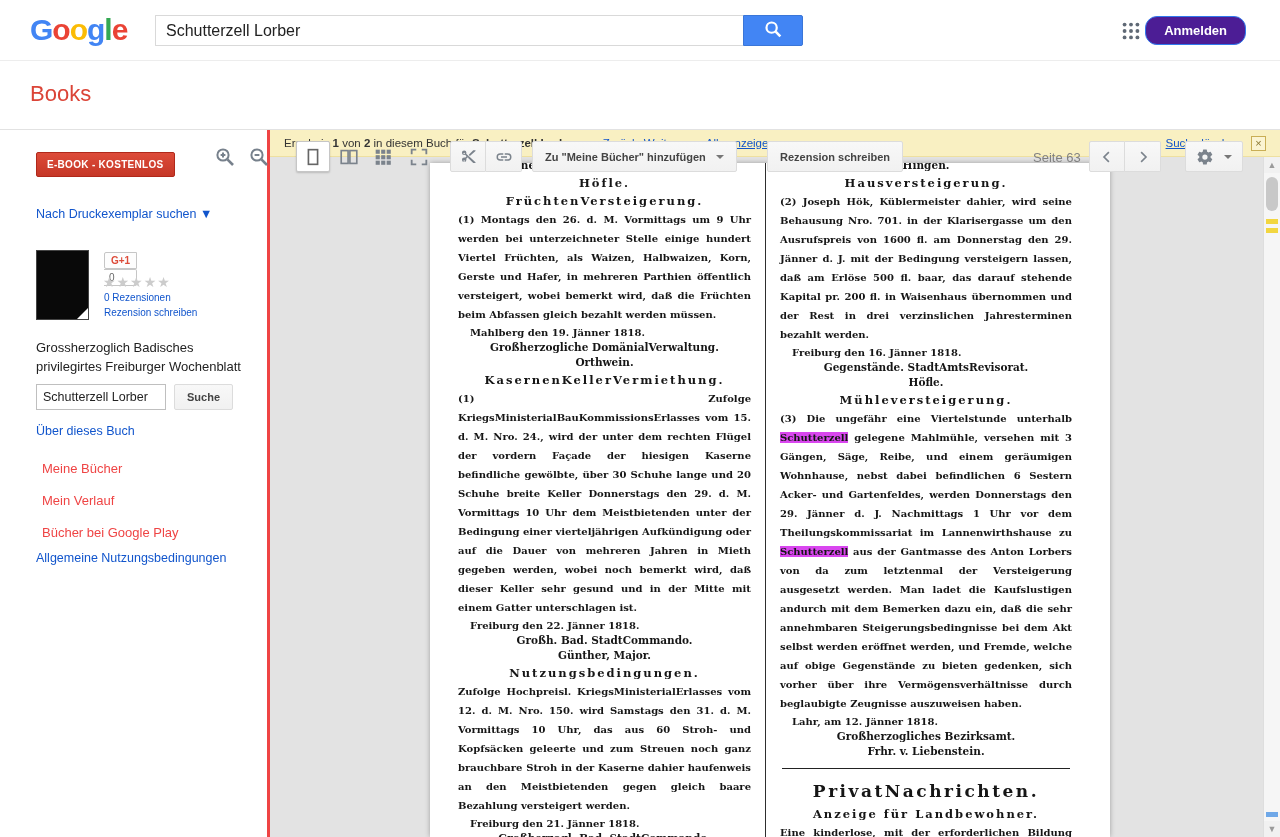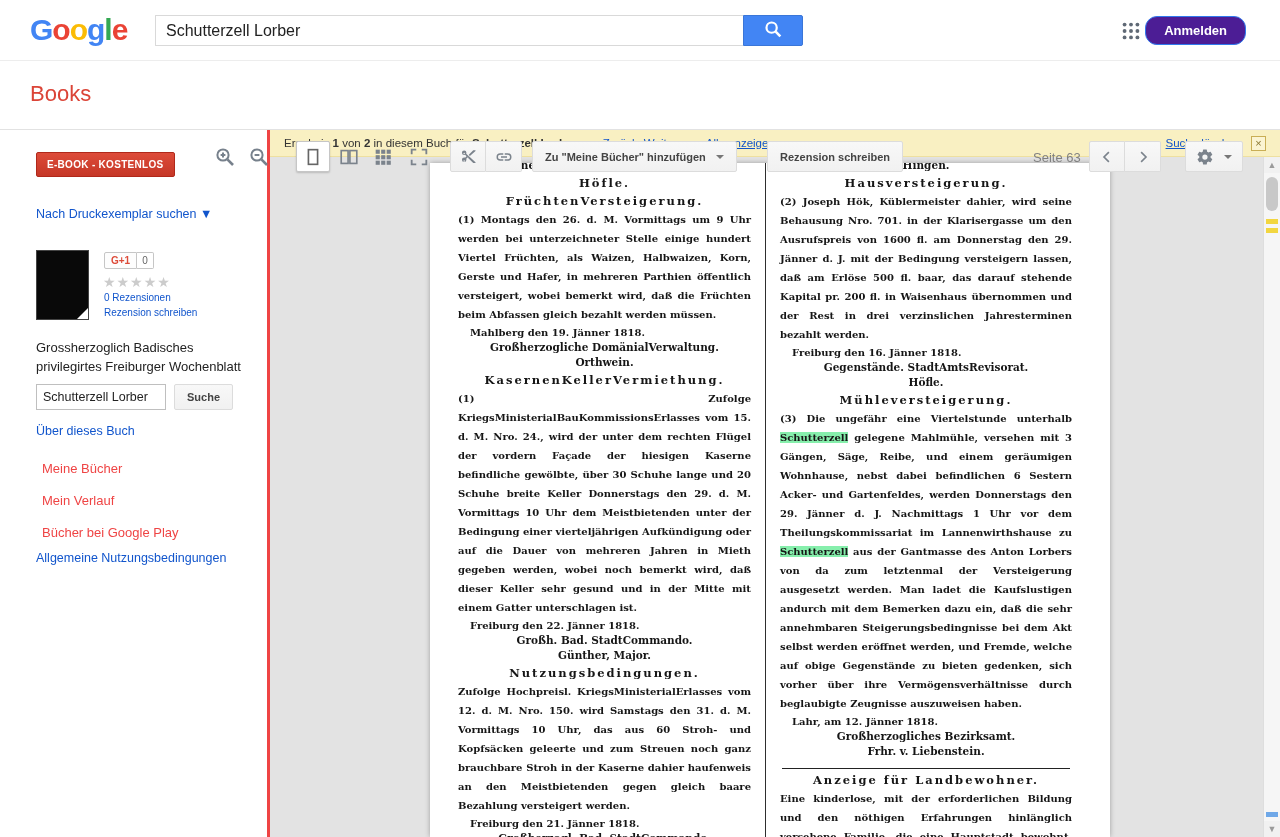--- a/index.html
+++ b/index.html
@@ -50,21 +50,21 @@
   .sidebar { position:absolute; top:126px; left:0; width:270px; bottom:0; background:#fff;
              border-right:3px solid #ef4444; z-index:10; }
   .ebookbtn { position:absolute; left:36px; top:26px; background:linear-gradient(#dd4b39,#c53727);
               border:1px solid #b0281a; color:#fff; font-size:10px; font-weight:bold; padding:6px 10px;
               border-radius:2px; letter-spacing:.3px; cursor:pointer; }
   .printlink { position:absolute; left:36px; top:81px; font-size:12.5px; color:#1155cc; cursor:pointer; }
   .thumb { position:absolute; left:36px; top:124px; width:53px; height:70px; background:#090909;
            border:1px solid #444; }
   .thumb .fold { position:absolute; right:0; bottom:0; width:0; height:0;
                  border-left:11px solid transparent; border-bottom:11px solid #fff; }
-  .plusone { position:absolute; left:104px; top:126px; display:flex; font-size:10px; }
+  .plusone { position:absolute; left:104px; top:126px; display:flex; font-size:10px;flex-direction:column; }
   .p1main { border:1px solid #c6c6c6; background:#fdfdfd; padding:2px 6px; font-weight:bold; color:#dd4b39;
             border-radius:2px 0 0 2px; cursor:pointer; }
   .p1count { border:1px solid #c6c6c6; border-left:none; background:#fff; padding:2px 5px; color:#666;
              border-radius:0 2px 2px 0; }
   .stars { position:absolute; left:103px; top:148px; font-size:14px; color:#cccccc; letter-spacing:1px; }
   .slink { position:absolute; font-size:10px; color:#1155cc; cursor:pointer; }
   .booktitle { position:absolute; left:36px; top:212px; width:212px; font-size:13px; font-weight:normal;
                color:#222; line-height:19px; }
   .sidesearch { position:absolute; left:36px; top:258px; }
   .sideinput { width:130px; height:26px; border:1px solid #bfbfbf; padding:0 6px; font-size:12.5px;
@@ -96,21 +96,21 @@
   .colR { width:50%; padding:2px 4px 0 14px; border-left:1px solid #2e2e2e; }
   .blk { margin-bottom:2px; }
   .blk-p { text-align:justify; font-size:10px; line-height:19px; font-weight:bold; }
   .blk-c { text-align:center; font-size:10.5px; line-height:13px; font-weight:bold; }
   .blk-date { font-size:10px; line-height:13px; font-weight:bold; padding-left:12px; }
   .blk-head { text-align:center; font-size:11.5px; font-weight:bold; letter-spacing:2px;
               margin:4px 0 2px; line-height:14px; }
   .blk-big { text-align:center; font-size:17px; font-weight:bold; letter-spacing:2.5px;
              margin:12px 0 6px; }
   .blk-hr { border-top:1px solid #222; margin:10px 2px 2px; }
-  .hl { background:#86efac; }
+  .hl { background:#d946ef; }
 
   
   .sbar { position:absolute; right:0; top:157px; width:17px; bottom:0; background:#f6f6f6;
           border-left:1px solid #dedede; z-index:16; }
   .sbarrow { position:absolute; left:0; width:16px; height:16px; color:#9a9a9a; font-size:9px;
              text-align:center; line-height:16px; cursor:pointer; background:#f1f1f1; }
   .sbthumb { position:absolute; left:2px; top:20px; width:12px; height:34px; background:#c8c8c8;
              border-radius:6px; cursor:pointer; }
   .sbmark { position:absolute; left:2px; width:12px; height:5px; background:#f2d640; }
   .sbmark.blue { background:#6fa8e8; }
@@ -323,20 +323,21 @@
         <div class="blk blk-p">(2) Joseph Hök, Küblermeister dahier, wird seine Behausung Nro. 701. in der Klarisergasse um den Ausrufspreis von 1600 fl. am Donnerstag den 29. Jänner d. J. mit der Bedingung versteigern lassen, daß am Erlöse 500 fl. baar, das darauf stehende Kapital pr. 200 fl. in Waisenhaus übernommen und der Rest in drei verzinslichen Jahresterminen bezahlt werden.</div>
         <div class="blk blk-date">Freiburg den 16. Jänner 1818.</div>
         <div class="blk blk-c">Gegenstände. StadtAmtsRevisorat.</div>
         <div class="blk blk-c">Höfle.</div>
         <div class="blk blk-head">Mühleversteigerung.</div>
         <div class="blk blk-p">(3) Die ungefähr eine Viertelstunde unterhalb <span class="hl">Schutterzell</span> gelegene Mahlmühle, versehen mit 3 Gängen, Säge, Reibe, und einem geräumigen Wohnhause, nebst dabei befindlichen 6 Sestern Acker- und Gartenfeldes, werden Donnerstags den 29. Jänner d. J. Nachmittags 1 Uhr vor dem Theilungskommissariat im Lannenwirthshause zu <span class="hl">Schutterzell</span> aus der Gantmasse des Anton Lorbers von da zum letztenmal der Versteigerung ausgesetzt werden. Man ladet die Kaufslustigen andurch mit dem Bemerken dazu ein, daß die sehr annehmbaren Steigerungsbedingnisse bei dem Akt selbst werden eröffnet werden, und Fremde, welche auf obige Gegenstände zu bieten gedenken, sich vorher über ihre Vermögensverhältnisse durch beglaubigte Zeugnisse auszuweisen haben.</div>
         <div class="blk blk-date">Lahr, am 12. Jänner 1818.</div>
         <div class="blk blk-c">Großherzogliches Bezirksamt.</div>
         <div class="blk blk-c">Frhr. v. Liebenstein.</div>
         <div class="blk-hr"></div>
+        <div class="blk blk-big">PrivatNachrichten.</div>
         <div class="blk blk-head">Anzeige für Landbewohner.</div>
         <div class="blk blk-p">Eine kinderlose, mit der erforderlichen Bildung und den nöthigen Erfahrungen hinlänglich versehene Familie, die eine Hauptstadt bewohnt, wünscht, mehr um der nützlichen Zeitverwendung halber, als aus eigennützigen Absichten, einige Pensionärs, weiblichen Geschlechts, anzunehmen, deren Erziehung man sich, im strengsten Sinne</div>
       </div>
   </div>
 </div>
 
 <div class="sbar">
   <div class="sbarrow" style="top:0">▲</div>
   <div class="sbthumb"></div>
   <div class="sbmark" style="top:62px"></div>

